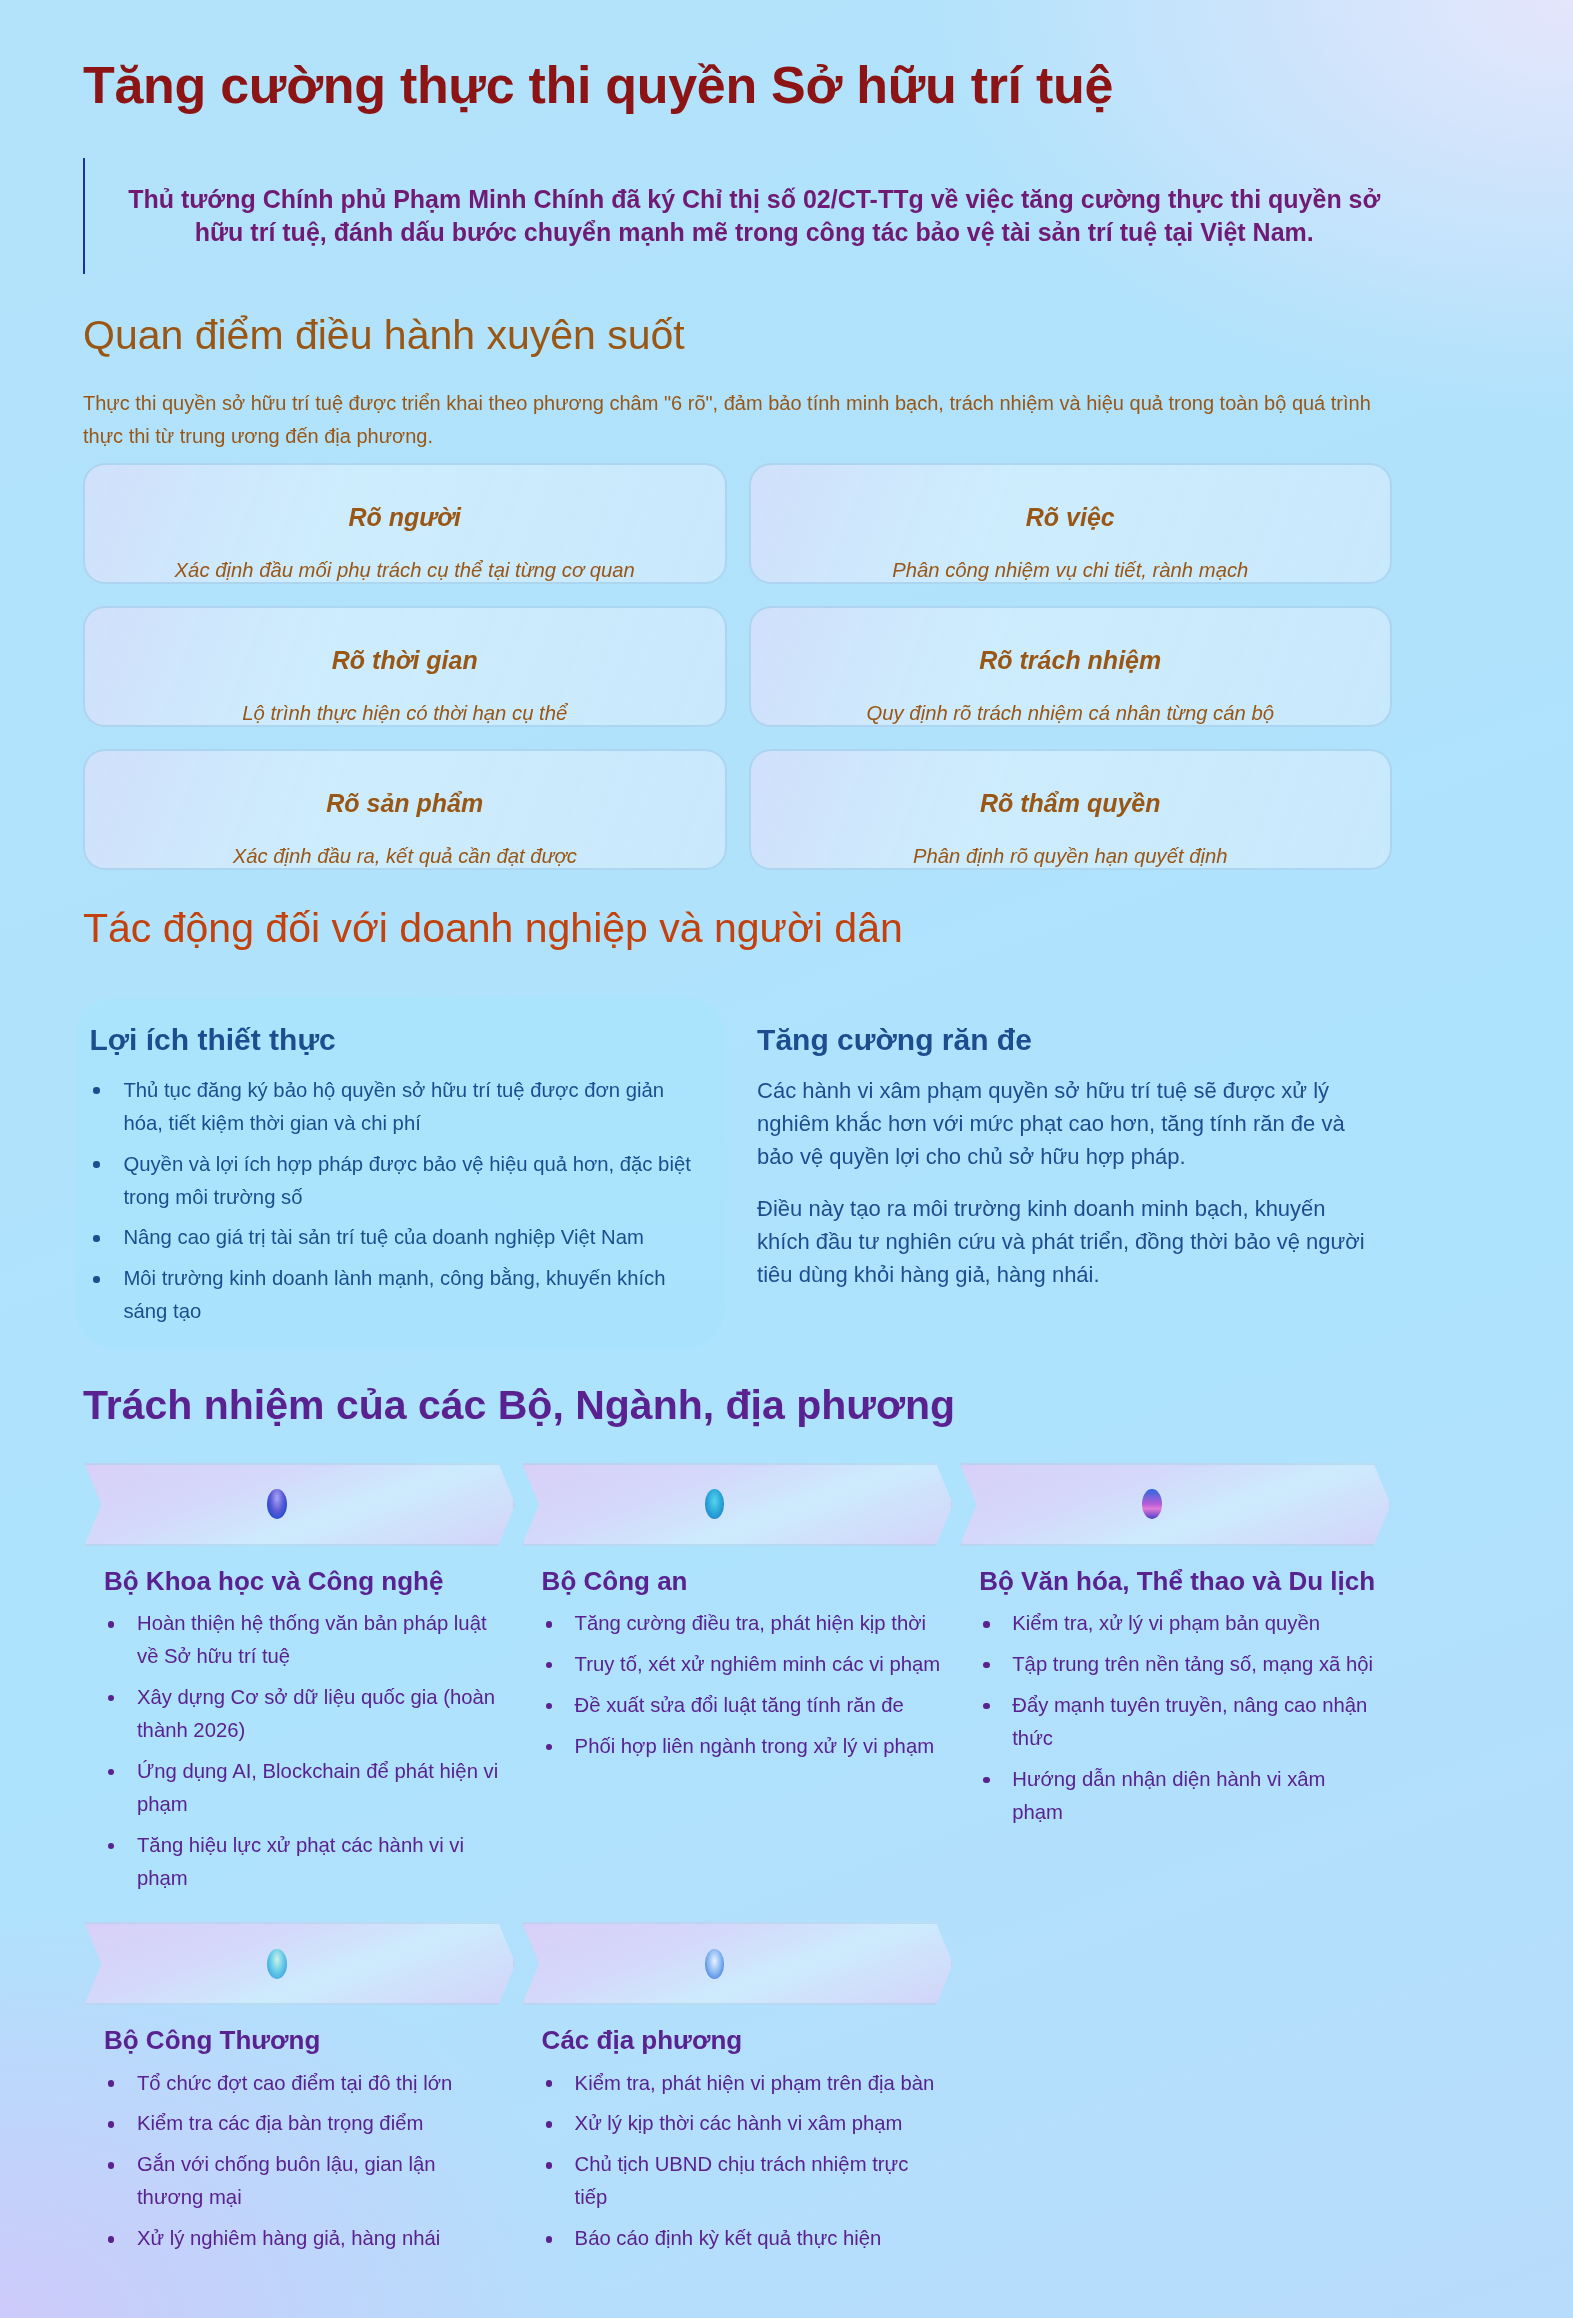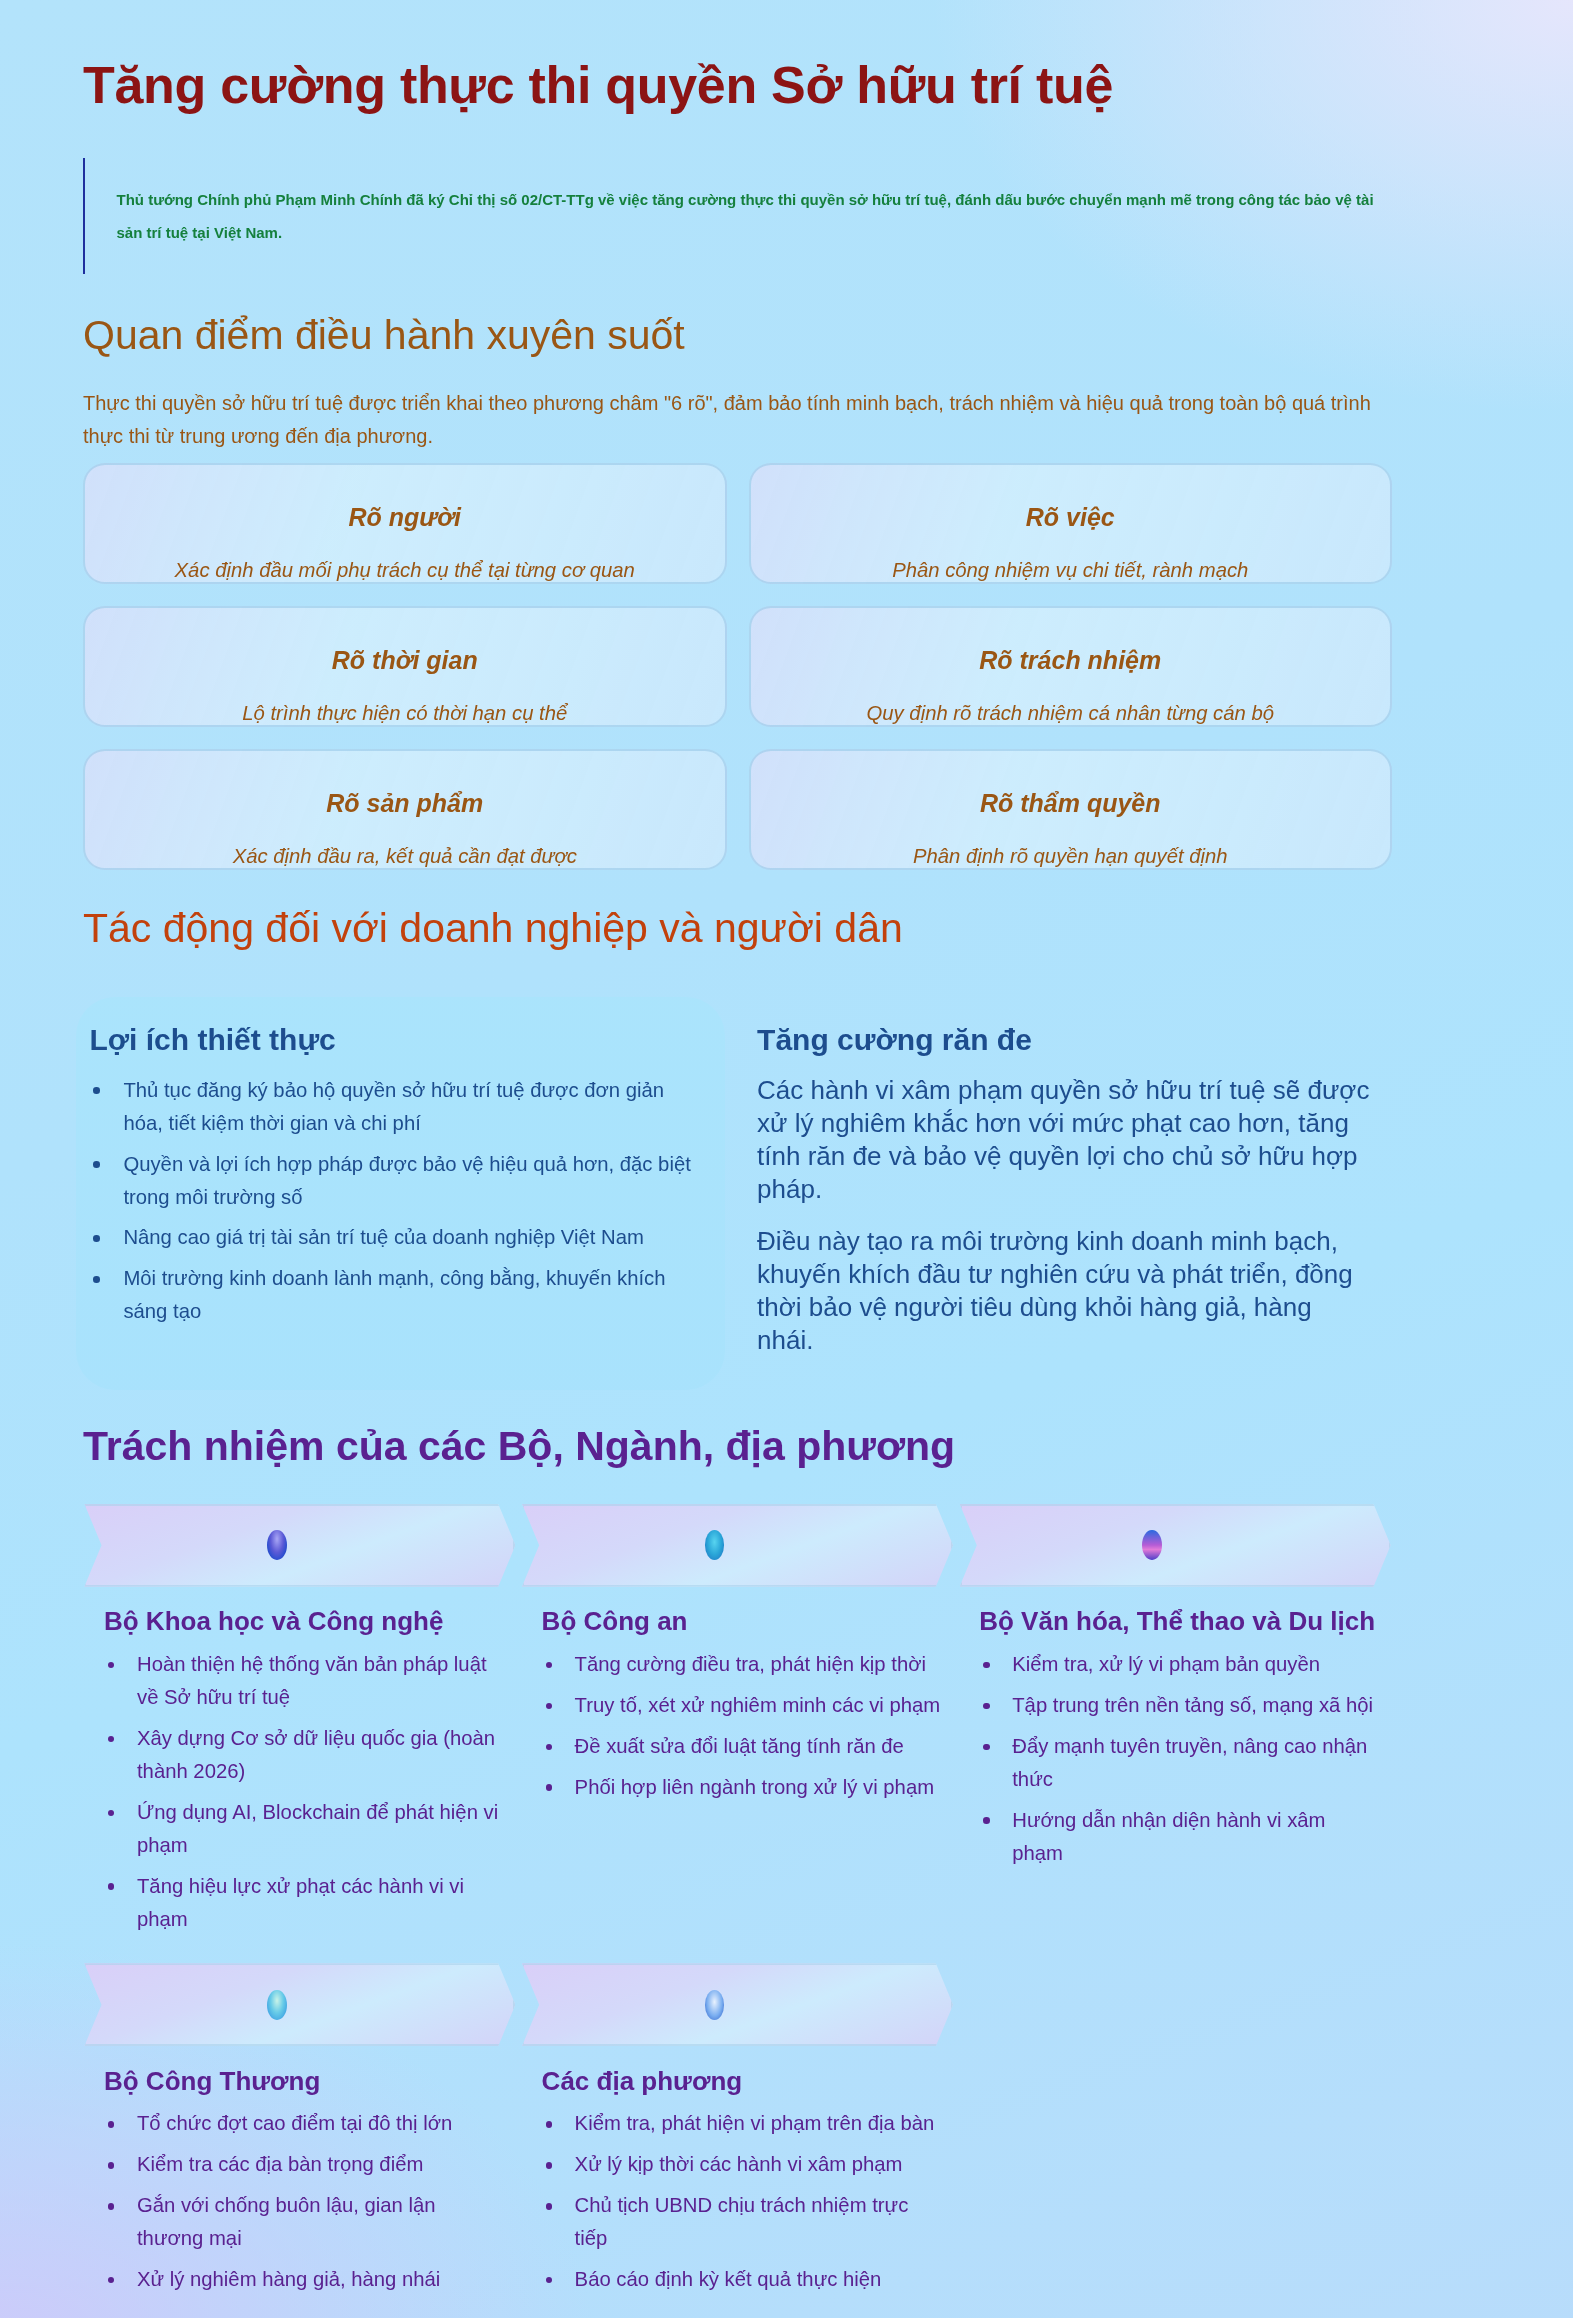--- a/index.html
+++ b/index.html
@@ -30,24 +30,25 @@
       margin-bottom: 42px;
     }
 
     
     .lead-quote {
       border-left: 2.6px solid #1e2f9e;
       padding: 25px 0 25px 31.5px;
       margin-bottom: 37px;
     }
     .lead-quote p {
-      font-size: 15px;
-      line-height: 33px;
-      color: #15803d;
+      font-size: 25px;
+      line-height: 33px;
+      color: #701a75;
       font-weight: 600;
+      text-align: center;
     }
 
     
     .h2-brown {
       font-size: 41px;
       font-weight: 400;
       color: #9a5614;
       margin-bottom: 27.5px;
       line-height: 1.2;
     }
@@ -133,21 +134,21 @@
       content: "";
       position: absolute;
       left: 3.9px;
       top: 13.8px;
       width: 6.6px;
       height: 6.6px;
       border-radius: 50%;
       background: #1d4d8e;
     }
     .impact-para {
-      font-size: 26px;
+      font-size: 22px;
       line-height: 33px;
       color: #1d4d8e;
       margin-bottom: 19.7px;
     }
 
     
     .h2-purple {
       font-size: 41px;
       font-weight: 700;
       color: #5a2190;

